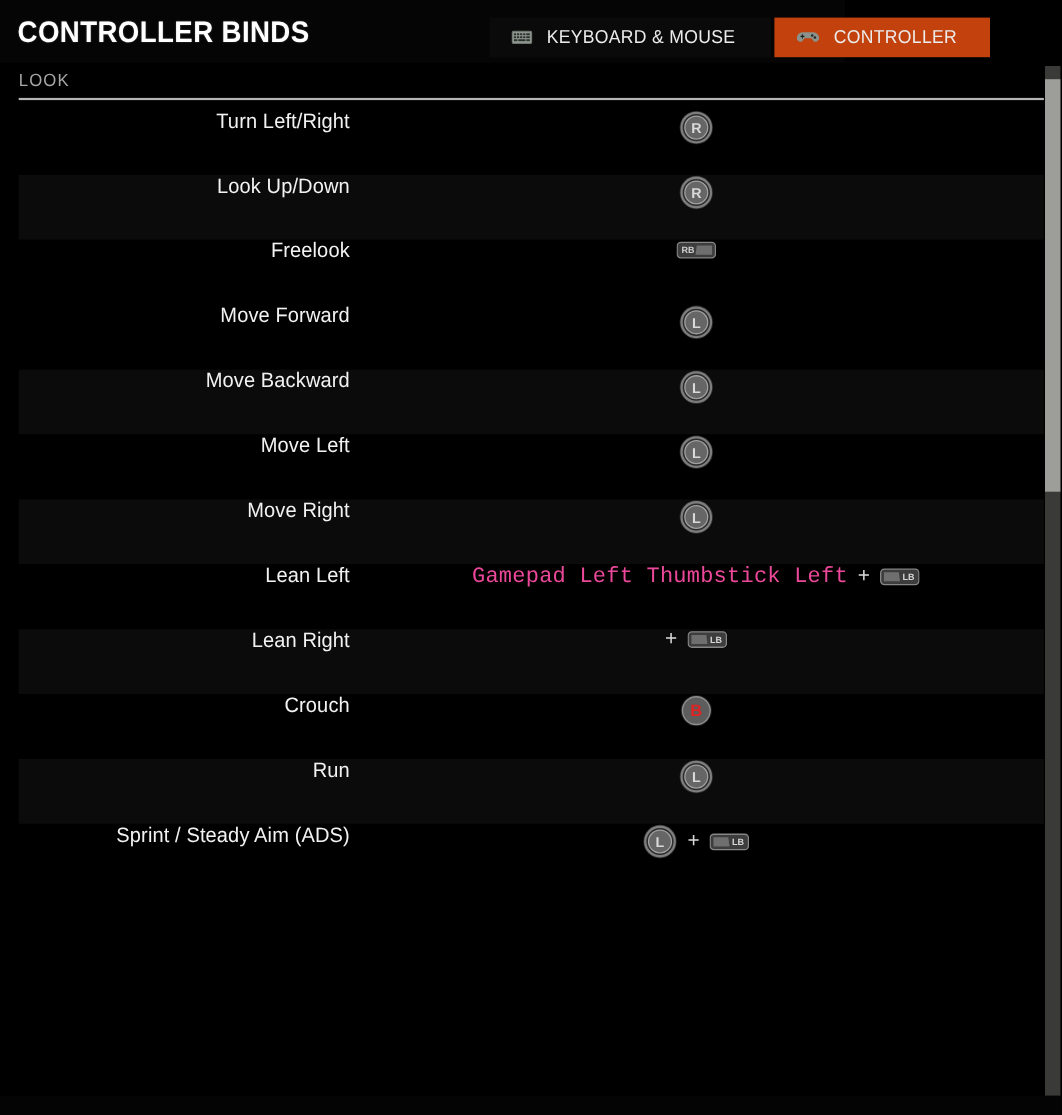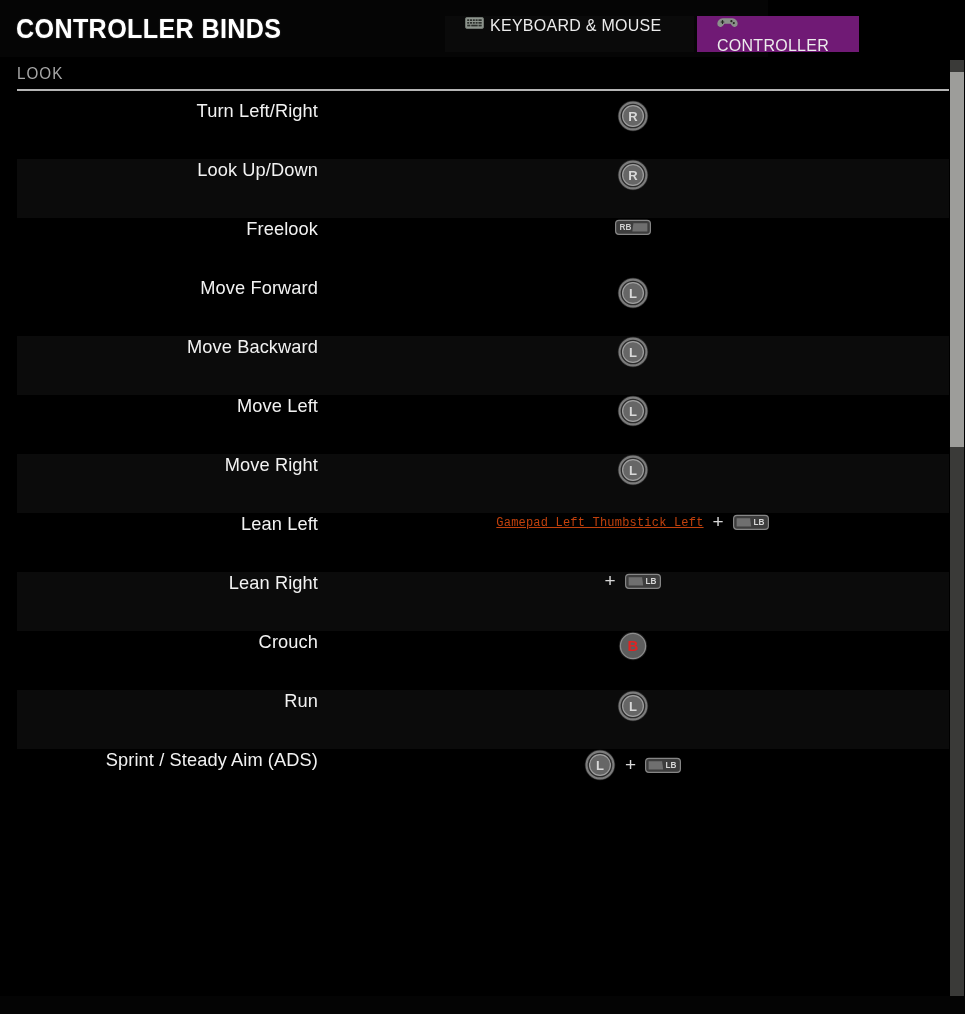--- a/index.html
+++ b/index.html
@@ -43,30 +43,30 @@
   .tabs {
     position: absolute;
     left: 445px;
     top: 16px;
     display: flex;
     height: 36px;
   }
 
   .tab {
     display: flex;
-    align-items: flex-start;
-    gap: 6px;
+    align-items: center;
+    gap: 13px;
     padding: 0 22px 0 20px;
     height: 36px;
     background: #0a0a0a;
     cursor: pointer;
     position: relative;
   }
   .tab + .tab { margin-left: 3px; }
-  .tab.active { background: #701a75; flex-direction: column; }
+  .tab.active { background: #c2410c; }
 
   .tab-label {
     font-size: 17px;
     letter-spacing: 0.3px;
     color: #ececec;
     transform: scaleX(0.94);
     transform-origin: left center;
     white-space: nowrap;
   }
 
@@ -132,25 +132,24 @@
     flex: 1;
     display: flex;
     align-items: center;
     justify-content: center;
     gap: 9px;
     padding-right: 2px;
   }
 
   .bind-text {
     font-family: "Liberation Mono", "DejaVu Sans Mono", monospace;
-    font-size: 12px;
-    color: #c2410c;
+    font-size: 20px;
+    color: #ec4899;
     letter-spacing: 0.2px;
     white-space: nowrap;
-    text-decoration: underline;
   }
 
   .plus {
     font-family: "Liberation Sans", sans-serif;
     font-size: 19px;
     color: #d8d8d8;
     line-height: 1;
     position: relative;
     top: -1px;
   }

